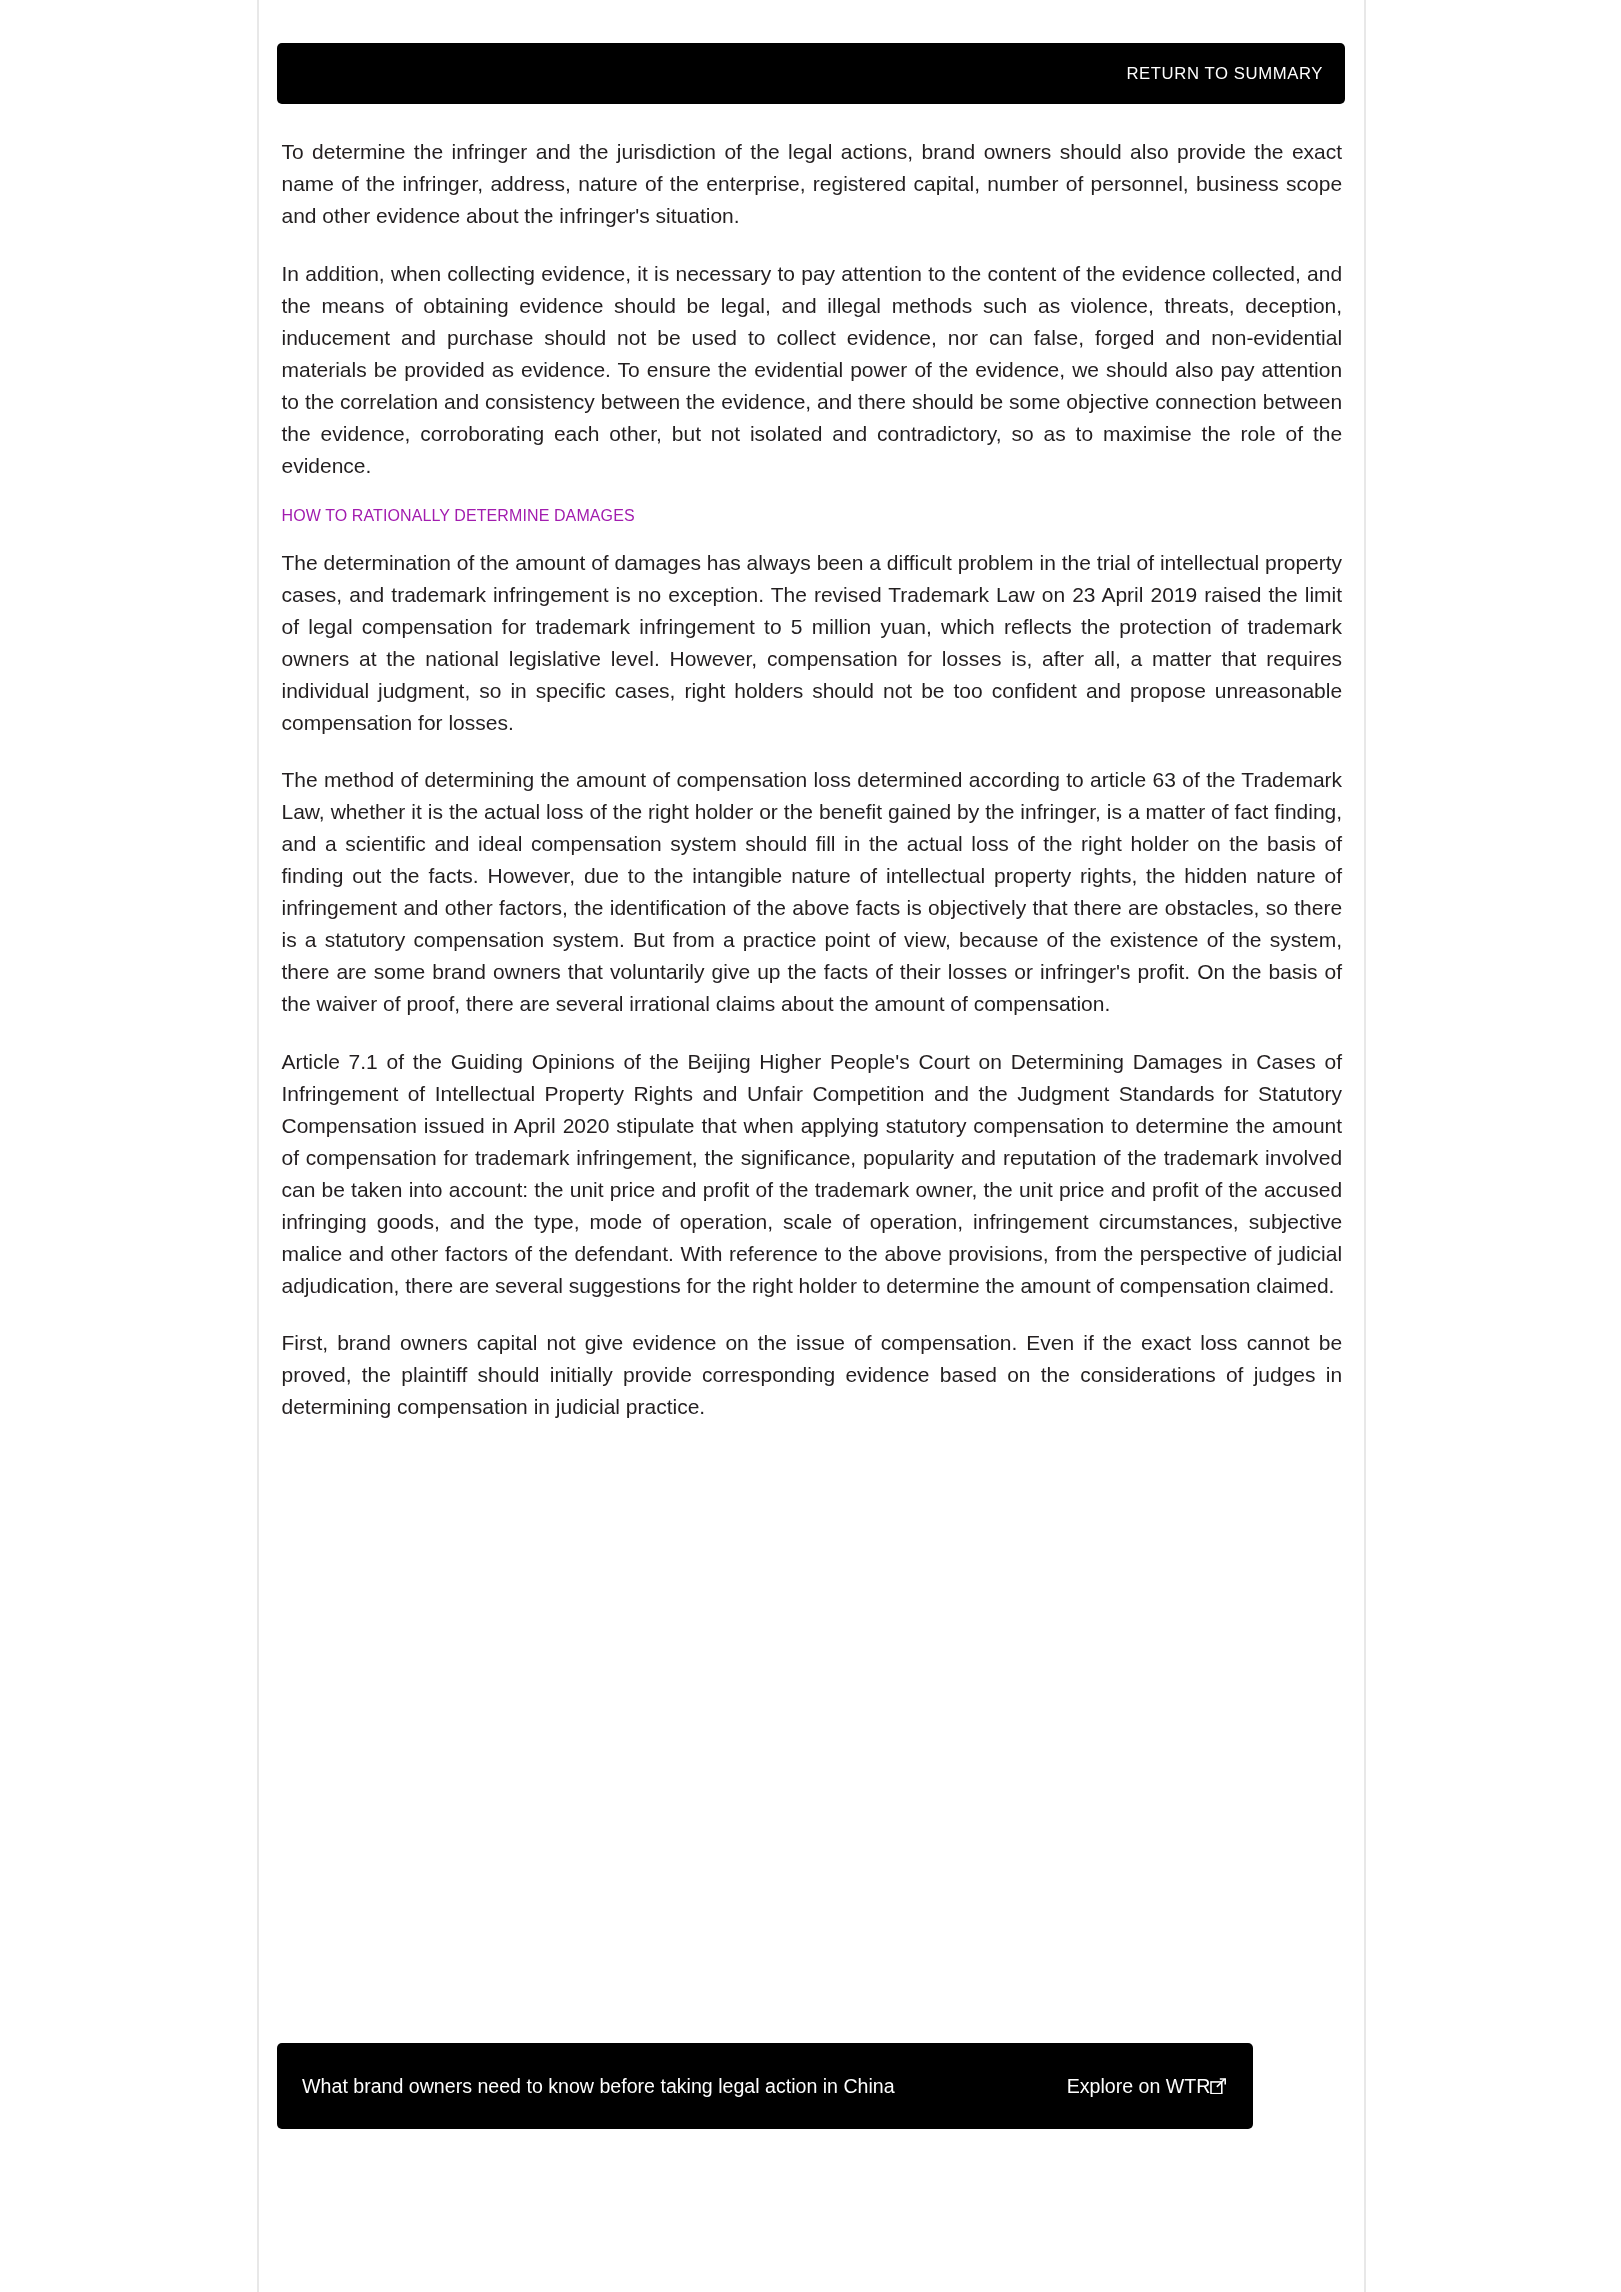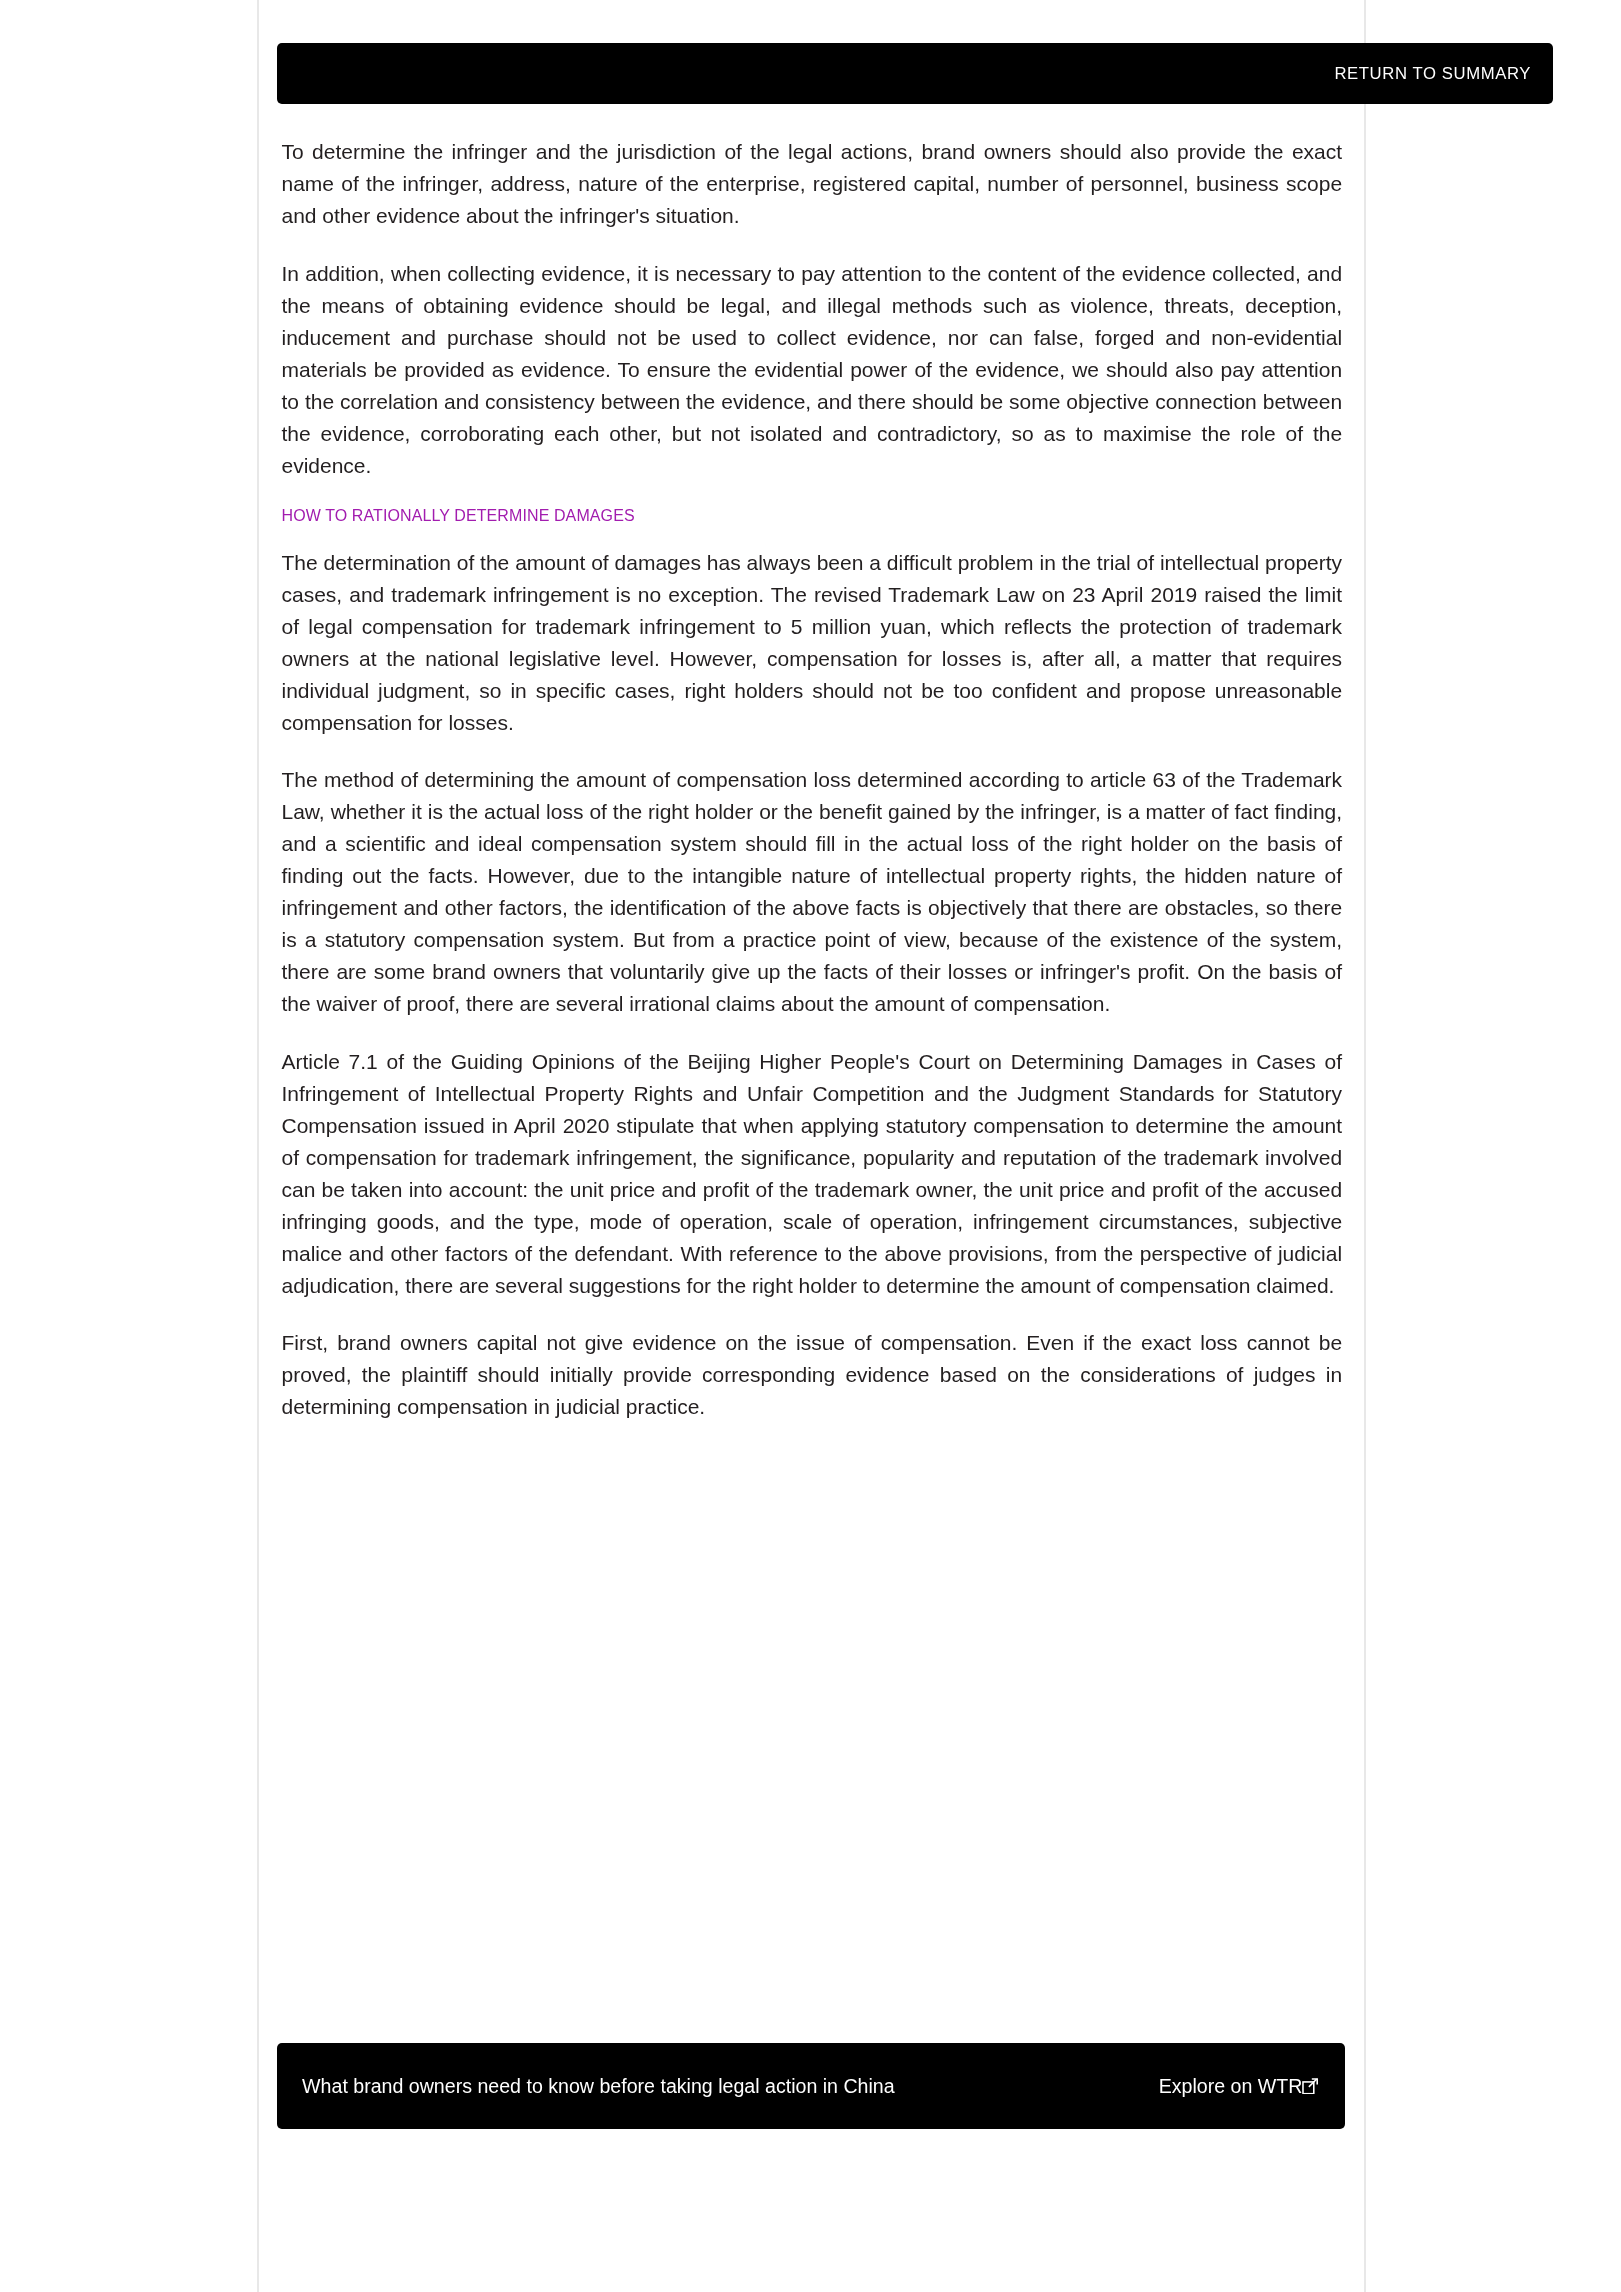--- a/index.html
+++ b/index.html
@@ -44,21 +44,21 @@
     position: absolute;
     left: 259px;
     top: 0;
     width: 1106px;
     height: 2293px;
   }
   .top-bar {
     position: absolute;
     left: 17.6px;
     top: 43px;
-    width: 1276px;
+    width: 1068px;
     height: 61px;
     background: #000000;
     border-radius: 4.9px;
     display: flex;
     align-items: center;
     justify-content: flex-end;
   }
   .top-bar-label {
     color: #ffffff;
     font-size: 16.7px;
@@ -86,21 +86,21 @@
     font-size: 16px;
     font-weight: normal;
     color: #a21caf;
     padding: 0 12.7px;
     letter-spacing: 0.1px;
   }
   .bottom-bar {
     position: absolute;
     left: 17.6px;
     top: 2043px;
-    width: 1068px;
+    width: 976px;
     height: 86px;
     background: #000000;
     border-radius: 4.9px;
     display: flex;
     align-items: center;
     justify-content: space-between;
   }
   .bottom-title {
     color: #ffffff;
     font-size: 19.6px;

